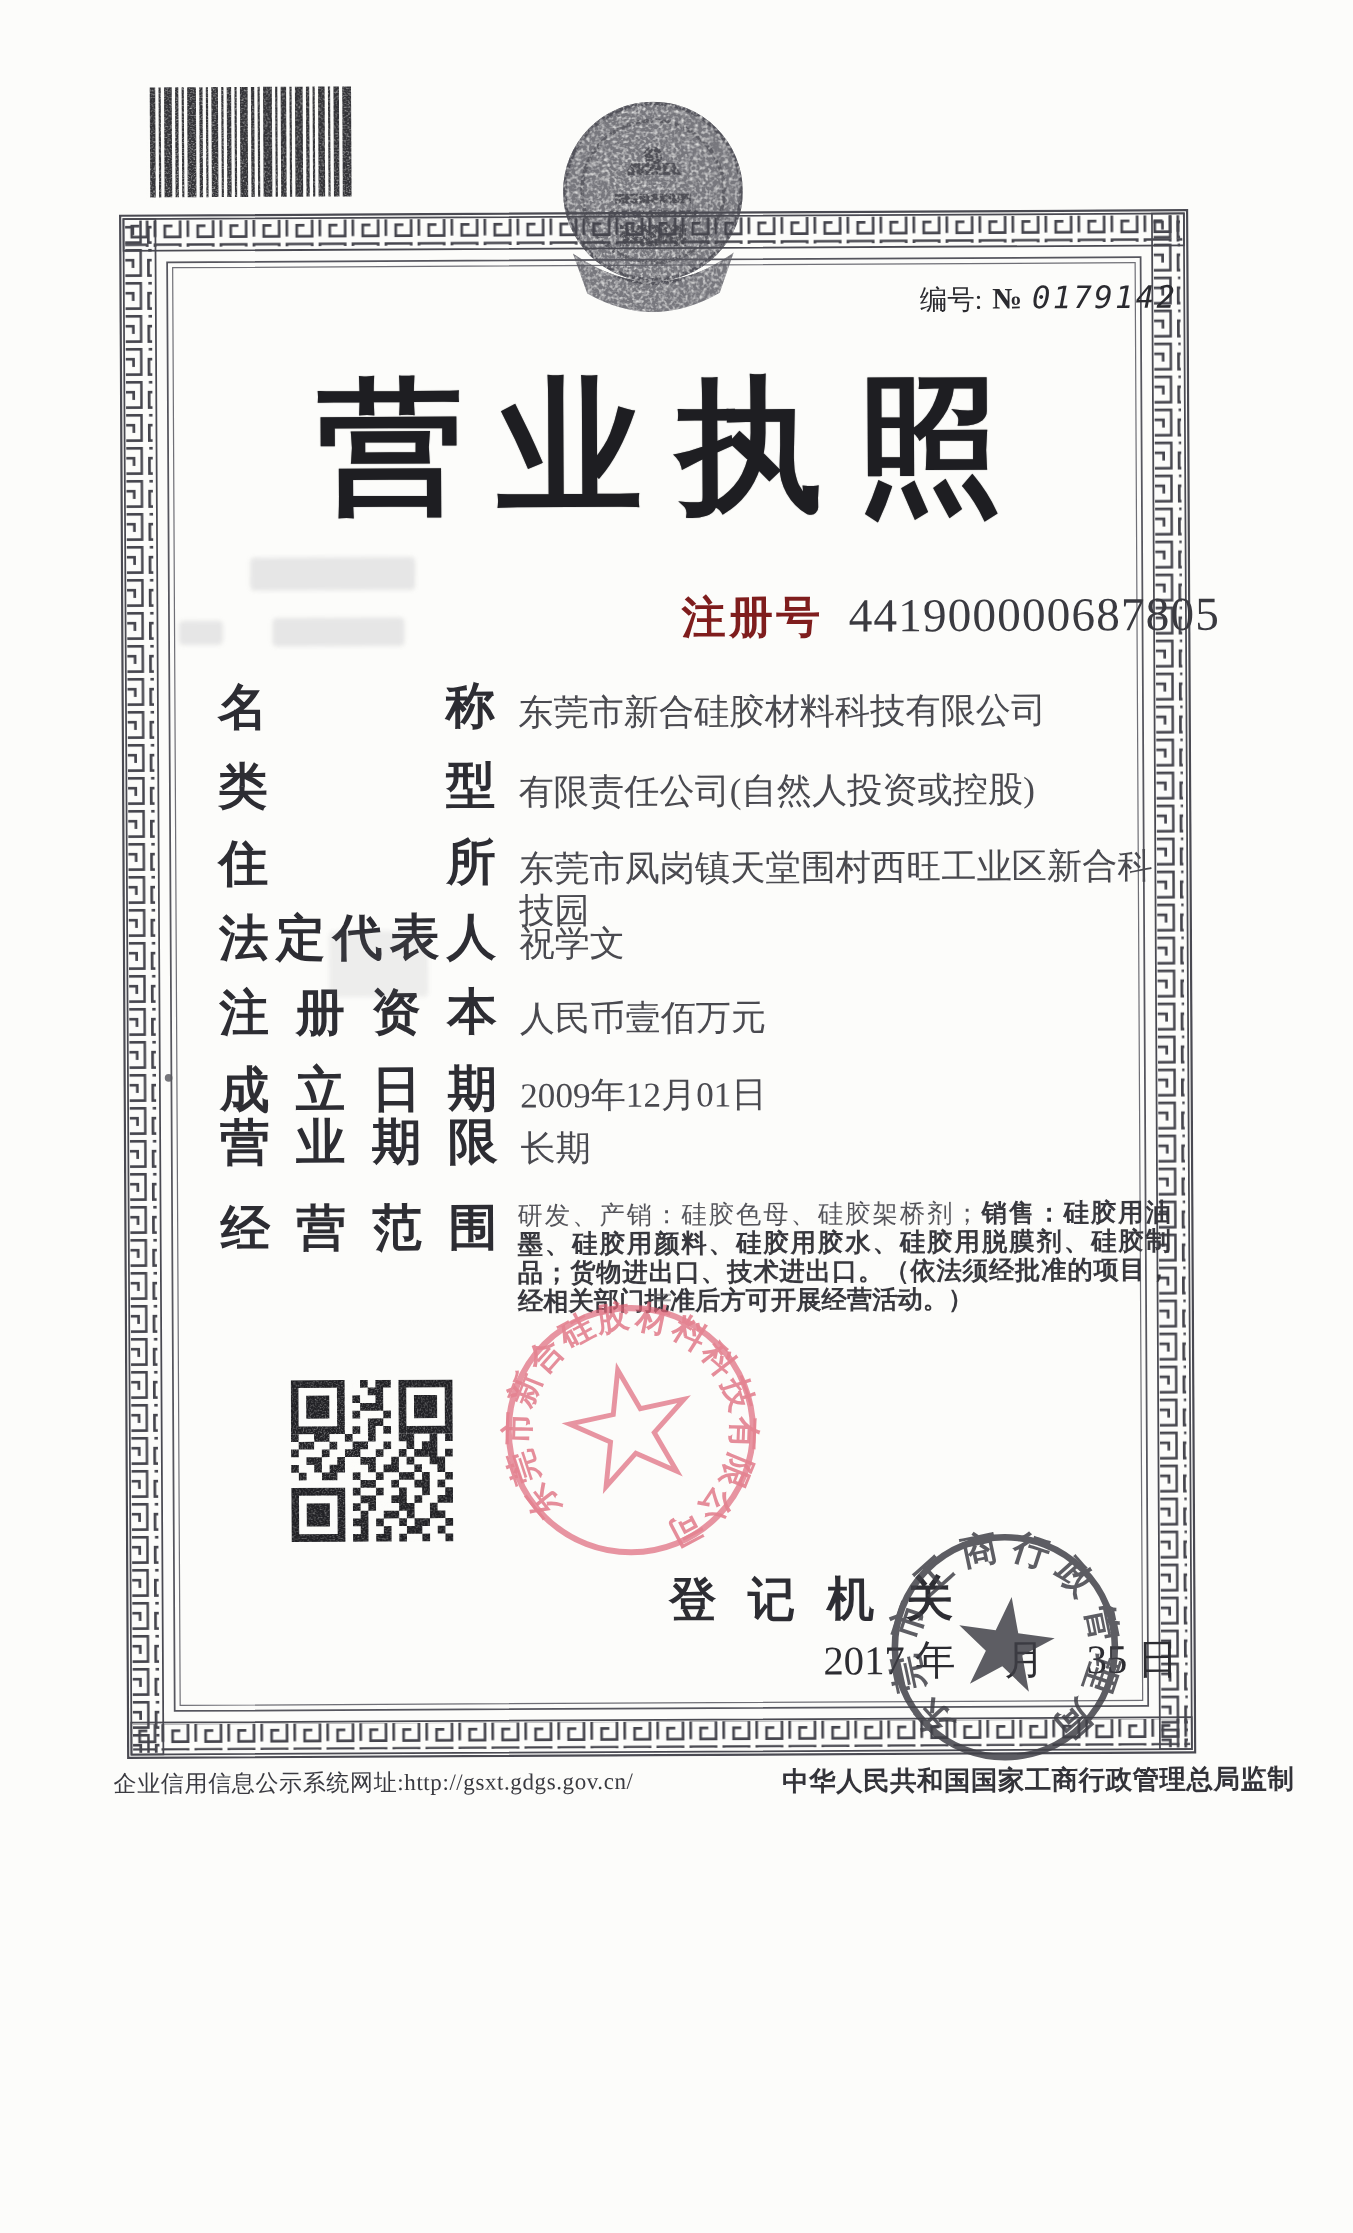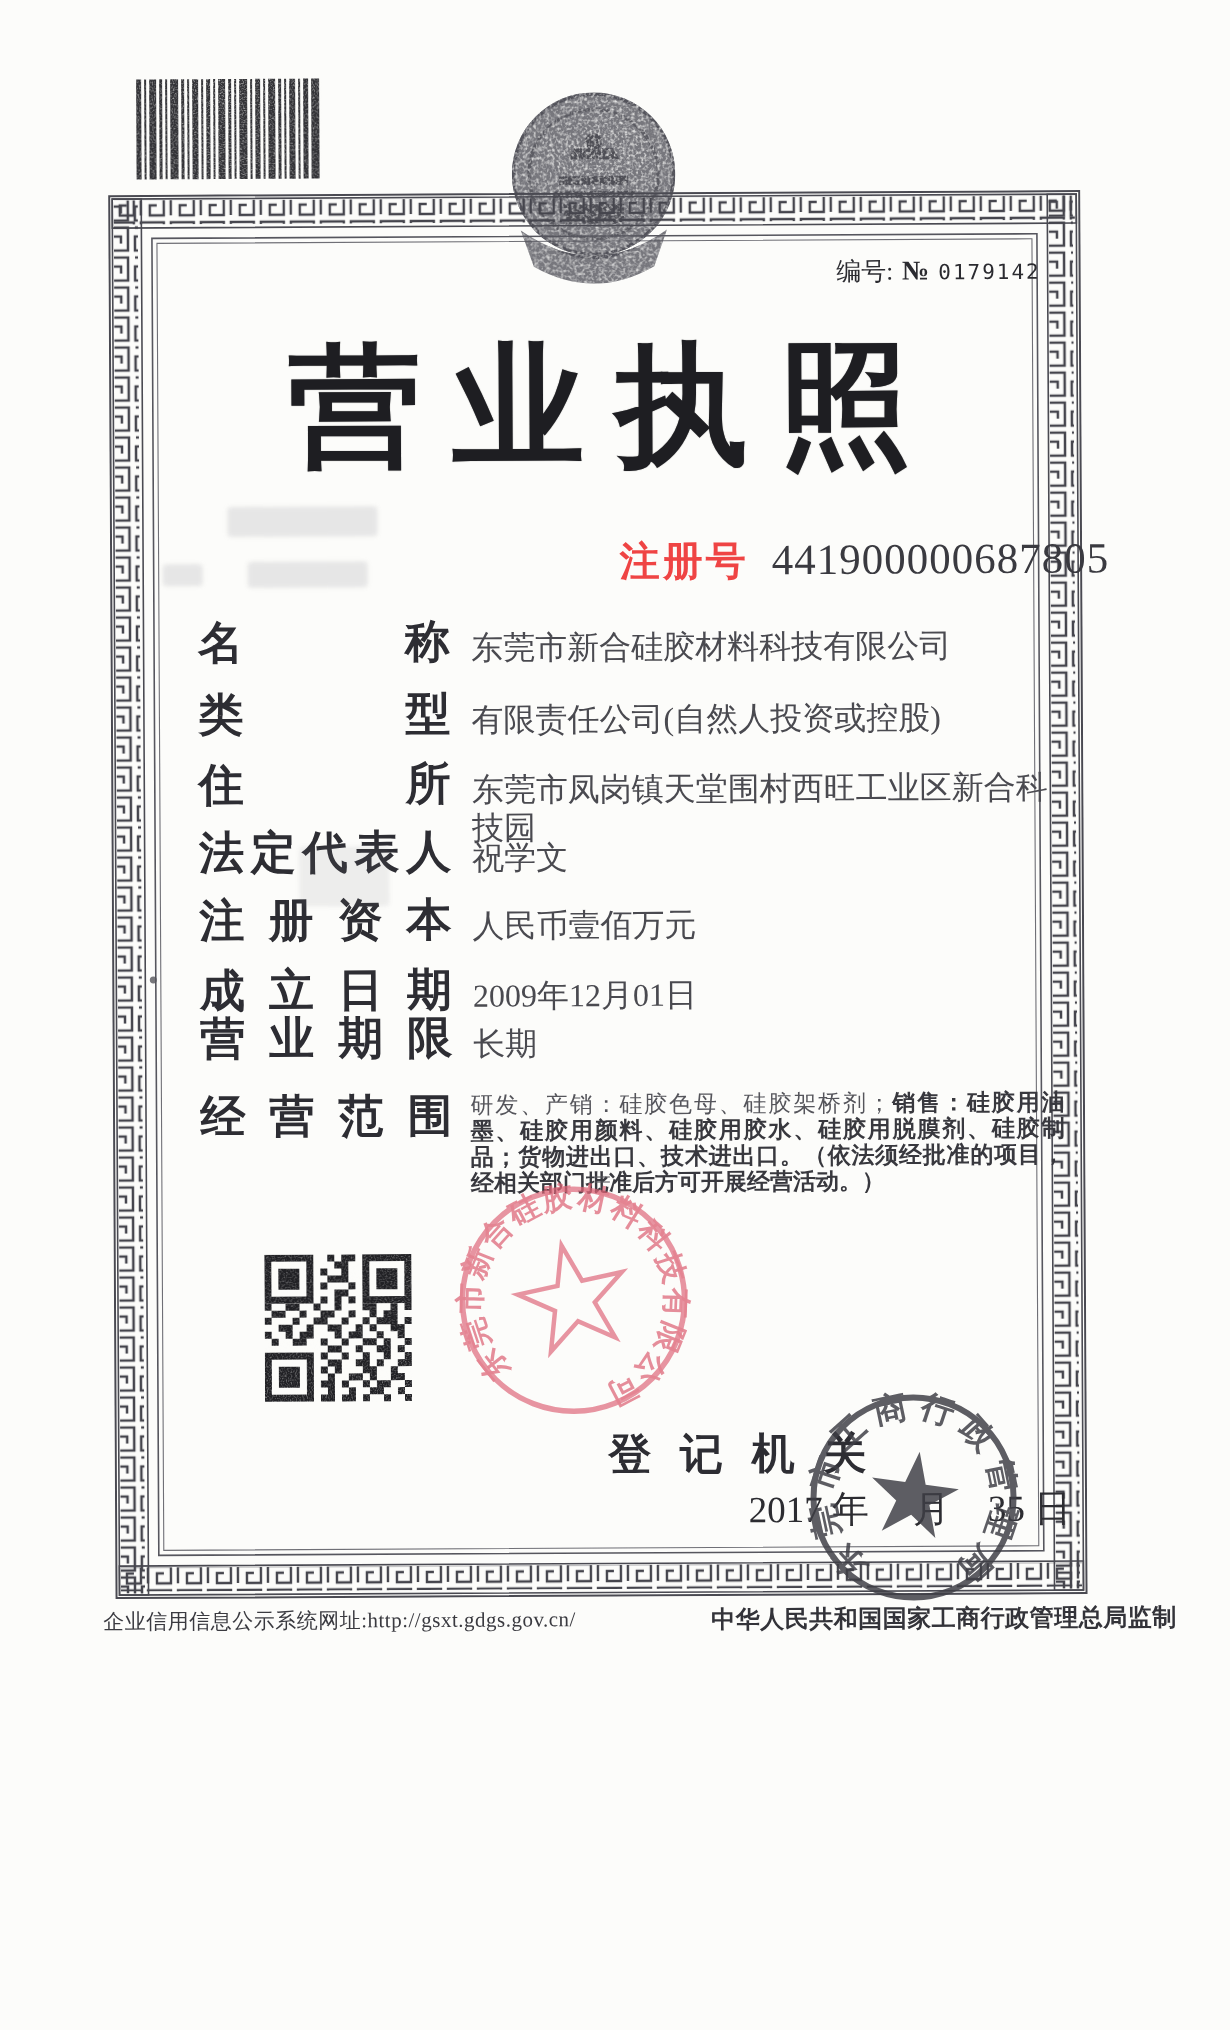--- a/index.html
+++ b/index.html
@@ -3,28 +3,28 @@
 <meta charset="utf-8">
 <style>
   html,body{margin:0;padding:0;background:#e8e8e6;}
   .page{position:relative;width:1230px;height:2030px;background:#fcfcfa;overflow:hidden;
         font-family:"Liberation Serif","DejaVu Serif",serif;color:#2e2e33;}
   .cert{position:absolute;left:0;top:0;width:1230px;height:2030px;transform:rotate(-0.3deg);}
   .abs{position:absolute;}
   
   .serial{left:840px;top:256px;display:flex;align-items:baseline;gap:9px;font-size:25px;color:#2b2b30;}
   .serial .nosign{font-weight:700;font-size:27px;}
-  .serial .num{font-family:"DejaVu Sans Mono","Liberation Mono",monospace;font-size:21px;letter-spacing:2px;}
+  .serial .num{font-family:"DejaVu Sans Mono","Liberation Mono",monospace;font-size:28px;letter-spacing:2px;font-style:italic;}
   
   .title{left:292px;top:330px;width:622px;font-size:132px;line-height:1.15;font-weight:900;
          color:#1e1e22;font-family:"Liberation Sans","DejaVu Sans",sans-serif;
          text-align:justify;text-align-last:justify;text-shadow:0 0 1px rgba(20,20,20,.6);}
   
   .regrow{left:622px;top:534px;display:flex;align-items:baseline;}
-  .reglabel{width:126px;font-size:40px;font-weight:700;color:#ef4444;text-align:justify;text-align-last:justify;}
+  .reglabel{width:126px;font-size:40px;font-weight:700;color:#7f1d1d;text-align:justify;text-align-last:justify;}
   .regval{margin-left:26px;font-size:43px;letter-spacing:1px;color:#3a3a40;}
   
   .row{position:absolute;left:0;top:0;width:1100px;height:60px;}
   .flabel{position:absolute;left:200px;width:252px;font-size:45px;font-weight:700;color:#2d2d33;
           text-align:justify;text-align-last:justify;line-height:1.05;}
   .fvalue{position:absolute;left:473px;top:10px;width:600px;font-size:32px;color:#4a4a50;line-height:1.2;}
   .scopeval{position:absolute;left:470px;top:0;width:594px;font-size:23px;line-height:1.13;
             color:#55555b;text-align:justify;}
   .scopeval b{color:#38383e;font-weight:700;}
   

